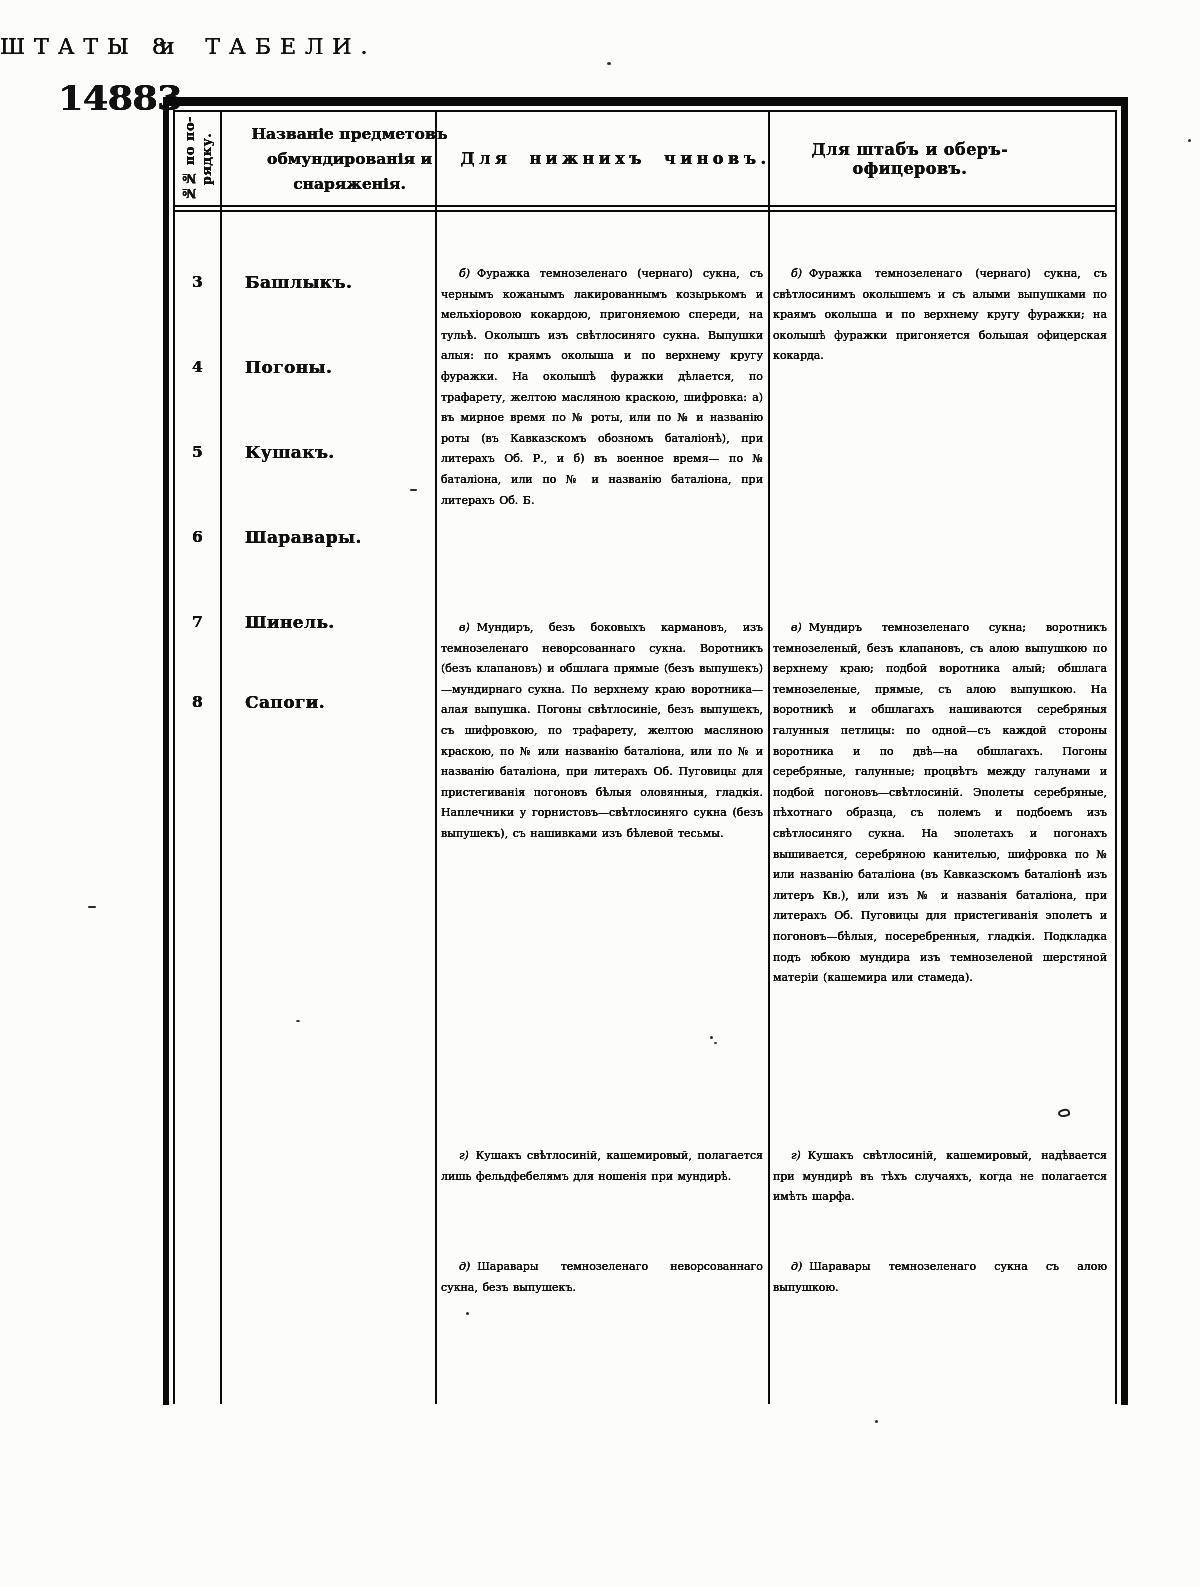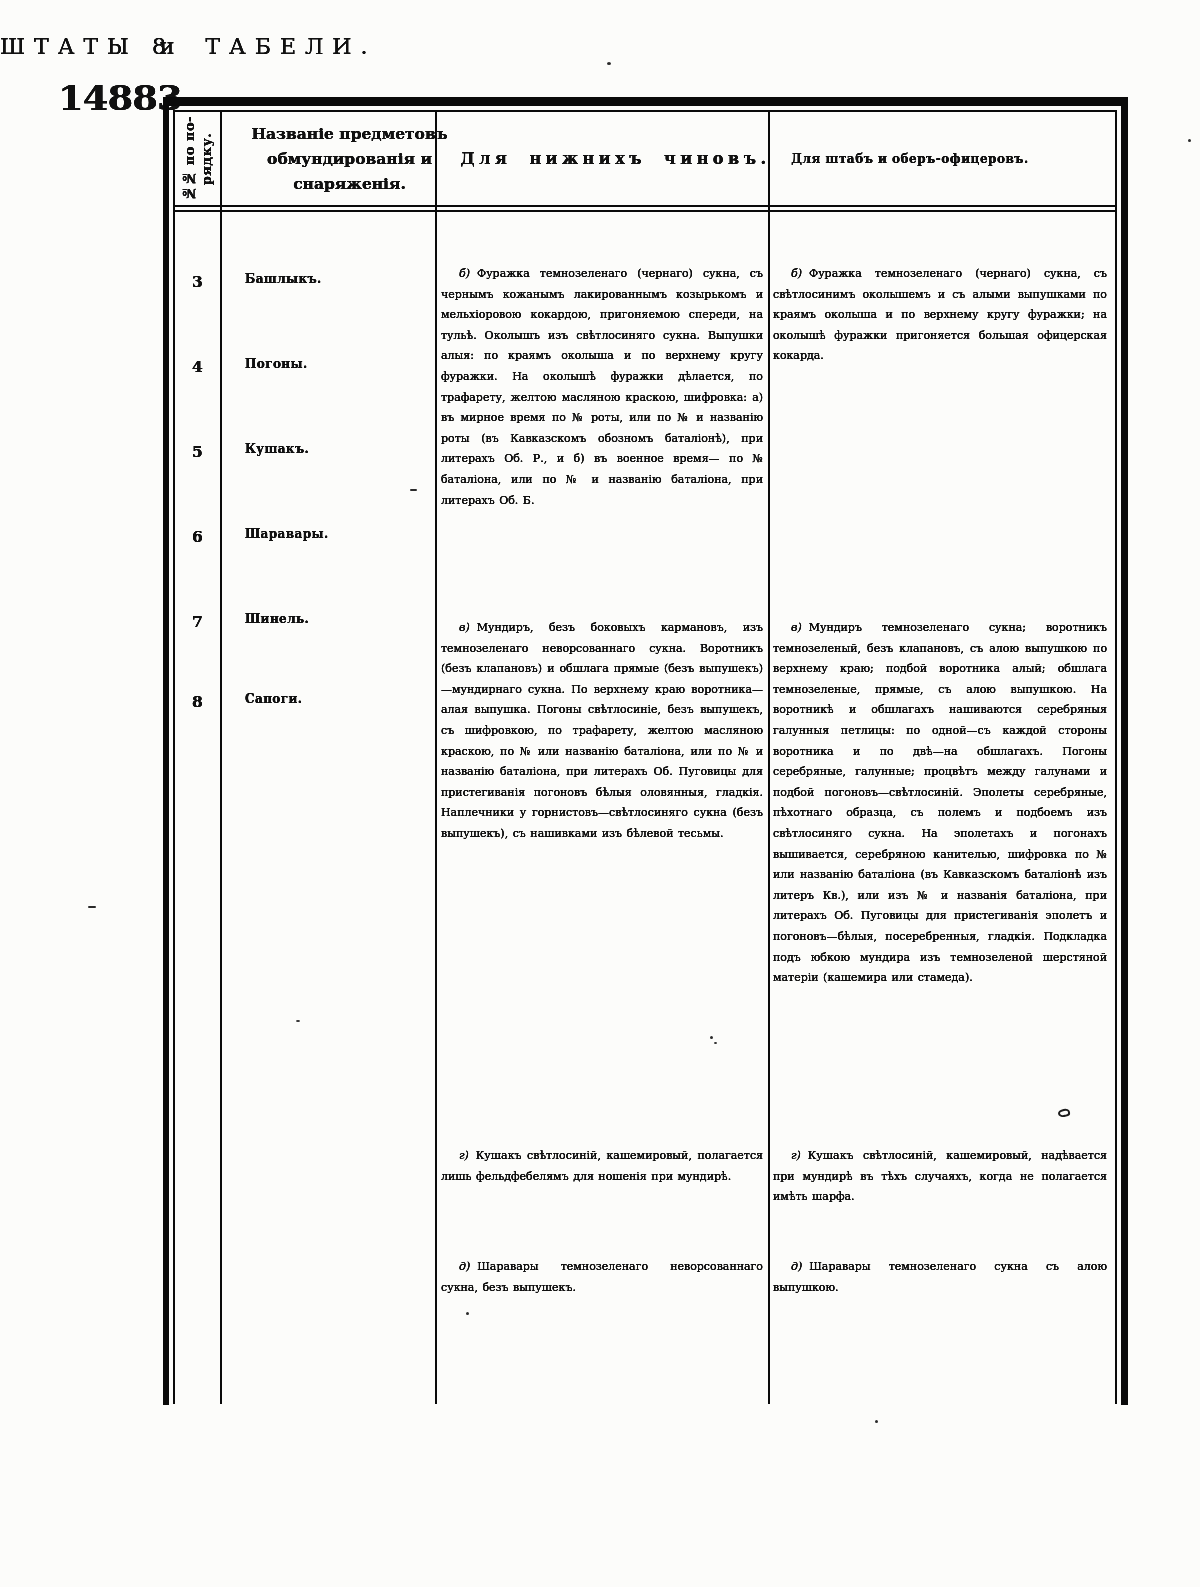--- a/index.html
+++ b/index.html
@@ -67,41 +67,41 @@
   }
   .hcell{
     position:absolute; top:0; height:93px;
     display:flex; align-items:center; justify-content:center;
     text-align:center;
     font-weight:bold;
   }
   .hc1{left:0; width:45px;}
   .hc2{left:47px; width:255px; font-size:15.5px; line-height:25px; white-space:pre-line;}
   .hc3{left:262px; width:357px; font-size:16px; letter-spacing:4.5px; word-spacing:8px;}
-  .hc4{left:595px; width:280px; font-size:12px; letter-spacing:.5px;}
+  .hc4{left:595px; width:280px; font-size:16px; letter-spacing:.5px;}
   .vtext{
     writing-mode:vertical-rl;
     transform:rotate(180deg);
     white-space:pre-line;
     font-size:13px; line-height:17px;
     letter-spacing:.5px;
   }
 
   
   .tbody{
     position:absolute; left:0; right:0; top:102px; bottom:0;
   }
   .num-cell{
     position:absolute; left:0; width:45px;
     text-align:center;
     font-size:15.5px; font-weight:bold;
   }
   .name-cell{
     position:absolute; left:70px; width:180px;
-    font-size:12px; font-weight:bold;
+    font-size:17px; font-weight:bold;
     letter-spacing:.4px;
   }
   .para{
     position:absolute;
     font-size:11px;
     line-height:20.6px;
     text-align:justify;
     text-indent:18px;
     hyphens:auto;
     -webkit-hyphens:auto;

